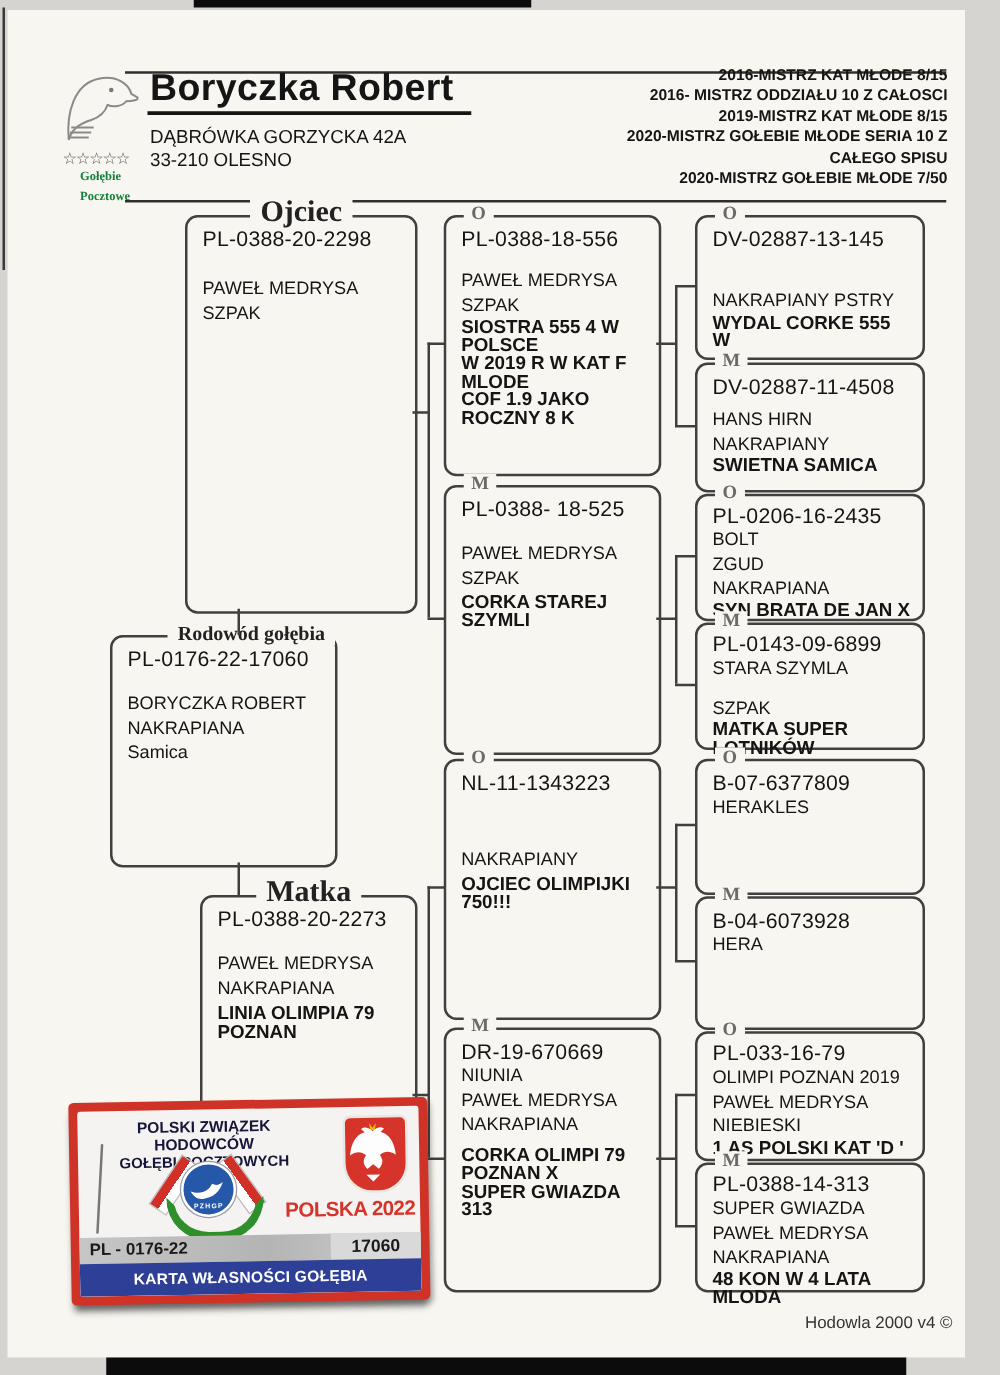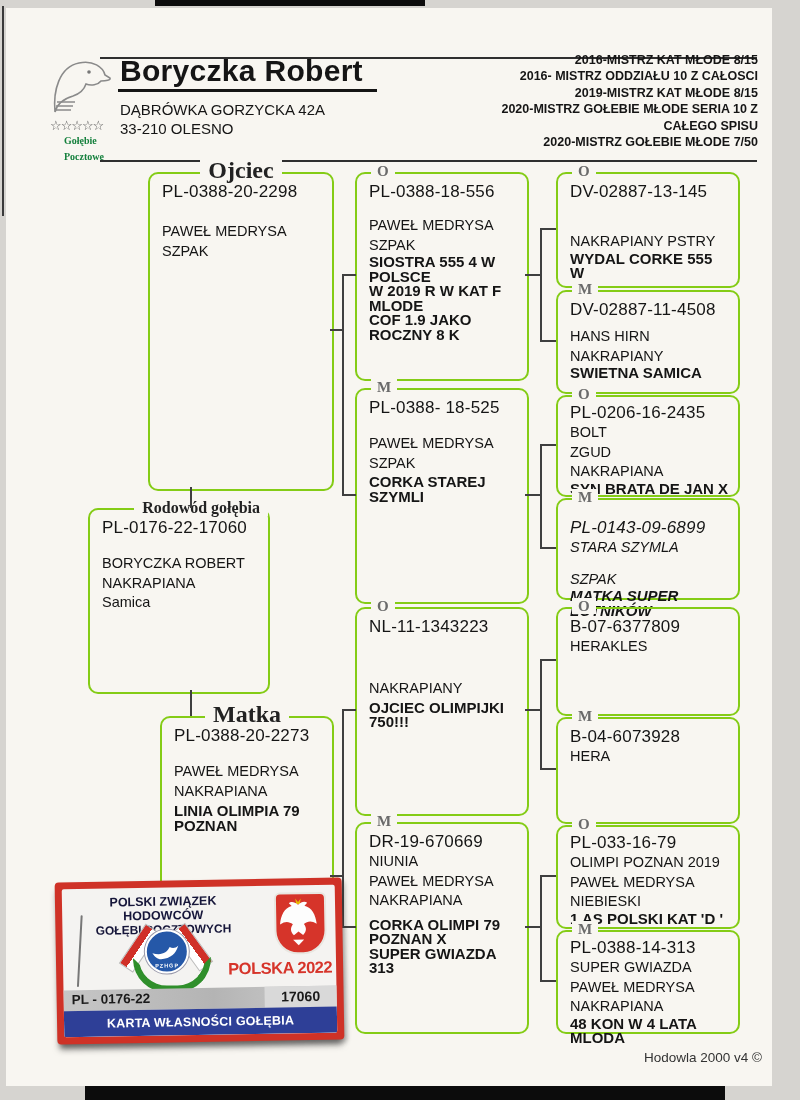--- a/index.html
+++ b/index.html
@@ -17,21 +17,21 @@
   #breeder-name{position:absolute;left:112px;top:46px;font-size:30px;font-weight:bold;
     border-bottom:3px solid #151515;padding:0 14px 1px 2px;letter-spacing:.3px;}
   #address{position:absolute;left:114px;top:92px;font-size:15px;line-height:19px;}
   #logo{position:absolute;left:42px;top:50px;width:78px;text-align:left;}
   #logo .stars{font-size:13px;letter-spacing:-1px;color:#555;margin-left:2px;}
   #logo .logoline{font-family:"Liberation Serif",serif;font-weight:bold;color:#15803d;
     font-size:10px;line-height:16px;margin-left:16px;}
   #achievements{position:absolute;right:14px;top:44px;text-align:right;
     font-size:12.5px;font-weight:bold;line-height:16.4px;}
   
-  .pbox{position:absolute;border:2px solid #84cc16;border-radius:10px;}
+  .pbox{position:absolute;border:2px solid #404040;border-radius:10px;}
   .pbody{padding:8px 8px 0 12px;}
   .ring{font-size:17px;line-height:20px;letter-spacing:.2px;}
   .nm{font-size:14.5px;line-height:19.5px;}
   .nt{font-size:15px;line-height:14.5px;font-weight:bold;}
   .ptitle{position:absolute;font-family:"Liberation Serif",serif;font-weight:bold;}
   .ptitle span{background:#f8f6f1;padding:0 8px;}
   .ptitle.big{top:-17px;left:0;width:100%;text-align:center;font-size:24px;color:#222;}
   .ptitle.med{top:-11px;left:0;width:100%;text-align:right;font-size:16px;color:#222;}
   .ptitle.om{top:-11px;left:14px;font-size:15px;color:#6a6a6a;}
   .ptitle.om span{padding:0 6px;}
@@ -207,21 +207,21 @@
       <div class="ring">PL-0206-16-2435</div>
       <div class="nm">BOLT</div>
       <div class="nm">ZGUD</div>
       <div class="nm">NAKRAPIANA</div>
       <div class="nt">SYN BRATA DE JAN X</div>
     </div>
   </div>
 
   <div class="pbox" style="left:550px;top:490px;width:180px;height:98px;">
     <div class="ptitle om"><span>M</span></div>
-    <div class="pbody" style="padding-top:18px;font-style:italic;">
+    <div class="pbody" style="padding-top:6px;">
       <div class="ring">PL-0143-09-6899</div>
       <div class="nm">STARA SZYMLA</div>
       <div class="nm" style="margin-top:12px">SZPAK</div>
       <div class="nt">MATKA SUPER LOTNIKÓW</div>
     </div>
   </div>
 
   <div class="pbox" style="left:550px;top:599px;width:180px;height:105px;">
     <div class="ptitle om"><span>O</span></div>
     <div class="pbody">

